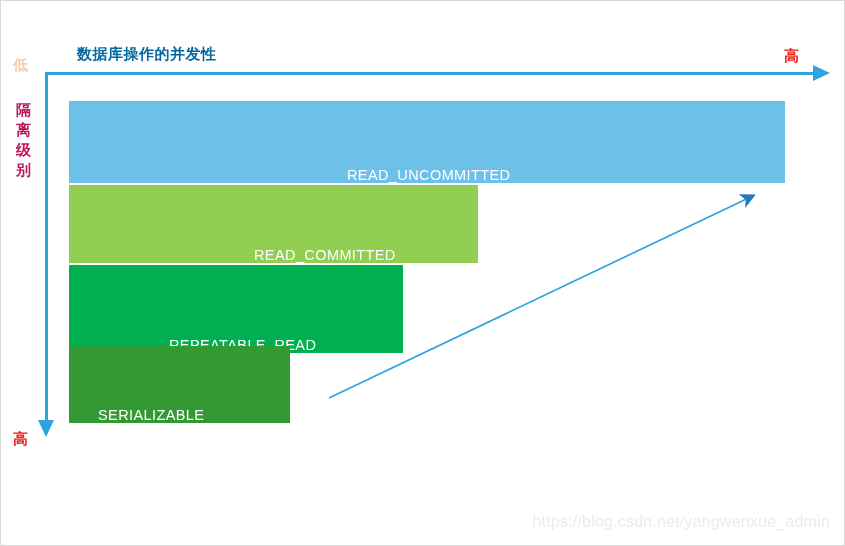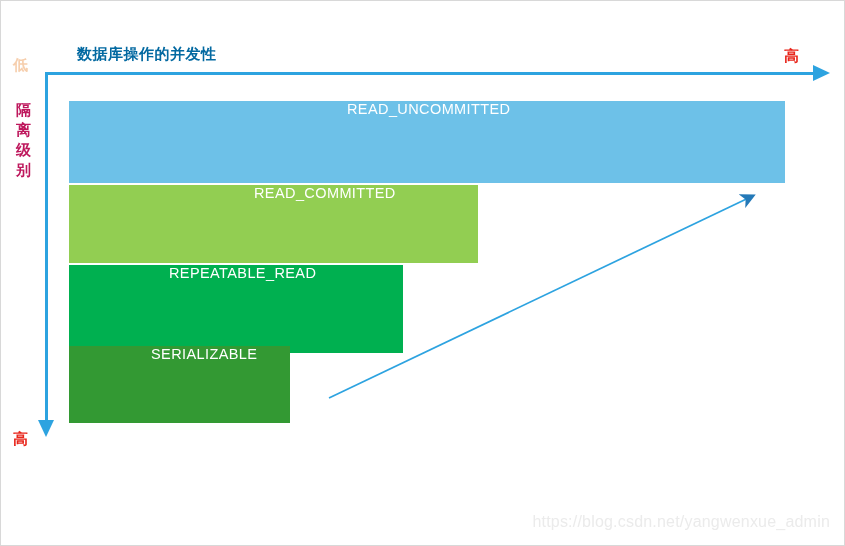--- a/index.html
+++ b/index.html
@@ -109,21 +109,21 @@
     line-height: 20px;
     text-align: left;
     word-break: break-all;
   }
 
   
   .bar {
     position: absolute;
     left: 68px;
     display: flex;
-    align-items: flex-start;
+    align-items: flex-end;
   }
   .bar-label {
     color: #ffffff;
     font-size: 14.5px;
     letter-spacing: 0.4px;
     white-space: nowrap;
   }
   .bar-0 { top: 100px;  height: 82px; }
   .bar-1 { top: 184px;  height: 78px; }
   .bar-2 { top: 264px;  height: 78px; }
@@ -170,21 +170,21 @@
   <div class="bar bar-0" style="width: 716px; top: 100px; height: 82px; background: rgb(109, 193, 232);">
     <span class="bar-label" style="margin-left: 278px;">READ_UNCOMMITTED</span>
   </div>
   <div class="bar bar-1" style="width: 409px; top: 184px; height: 78px; background: rgb(146, 206, 82);">
     <span class="bar-label" style="margin-left: 185px;">READ_COMMITTED</span>
   </div>
   <div class="bar bar-2" style="width: 334px; top: 264px; height: 88px; background: rgb(0, 176, 80);">
     <span class="bar-label" style="margin-left: 100px;">REPEATABLE_READ</span>
   </div>
   <div class="bar bar-3" style="width: 221px; top: 345px; height: 77px; background: rgb(51, 153, 51);">
-    <span class="bar-label" style="margin-left: 82px;">SERIALIZABLE</span>
+    <span class="bar-label" style="margin-left: 29px;">SERIALIZABLE</span>
   </div>
 
   <svg class="trend-arrow" viewBox="0 0 845 546" xmlns="http://www.w3.org/2000/svg">
     <defs>
       <marker id="trendHead" markerWidth="9" markerHeight="9" refX="7" refY="4.5" orient="auto" markerUnits="strokeWidth">
         <path d="M0,0 L9,4.5 L0,9 L2.4,4.5 z" fill="#2479b8"></path>
       </marker>
     </defs>
     <line id="trend-line" x1="328" y1="397" x2="751.6813351050349" y2="195.0123867522508" stroke="#2da3e0" stroke-width="1.7" marker-end="url(#trendHead)"></line>
   </svg>

